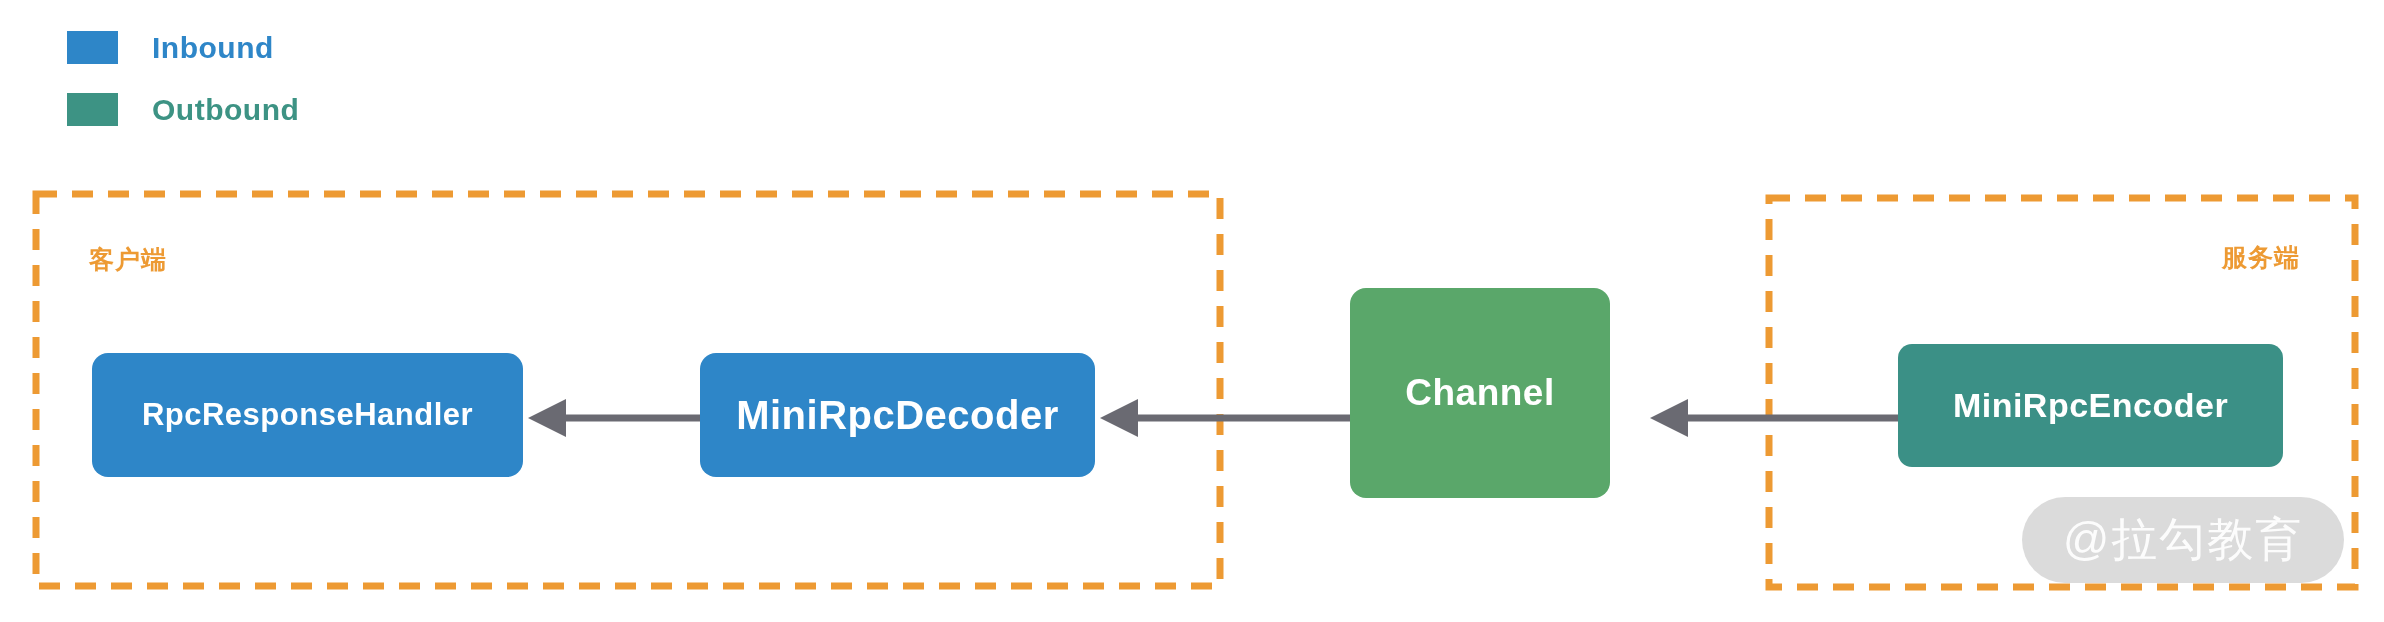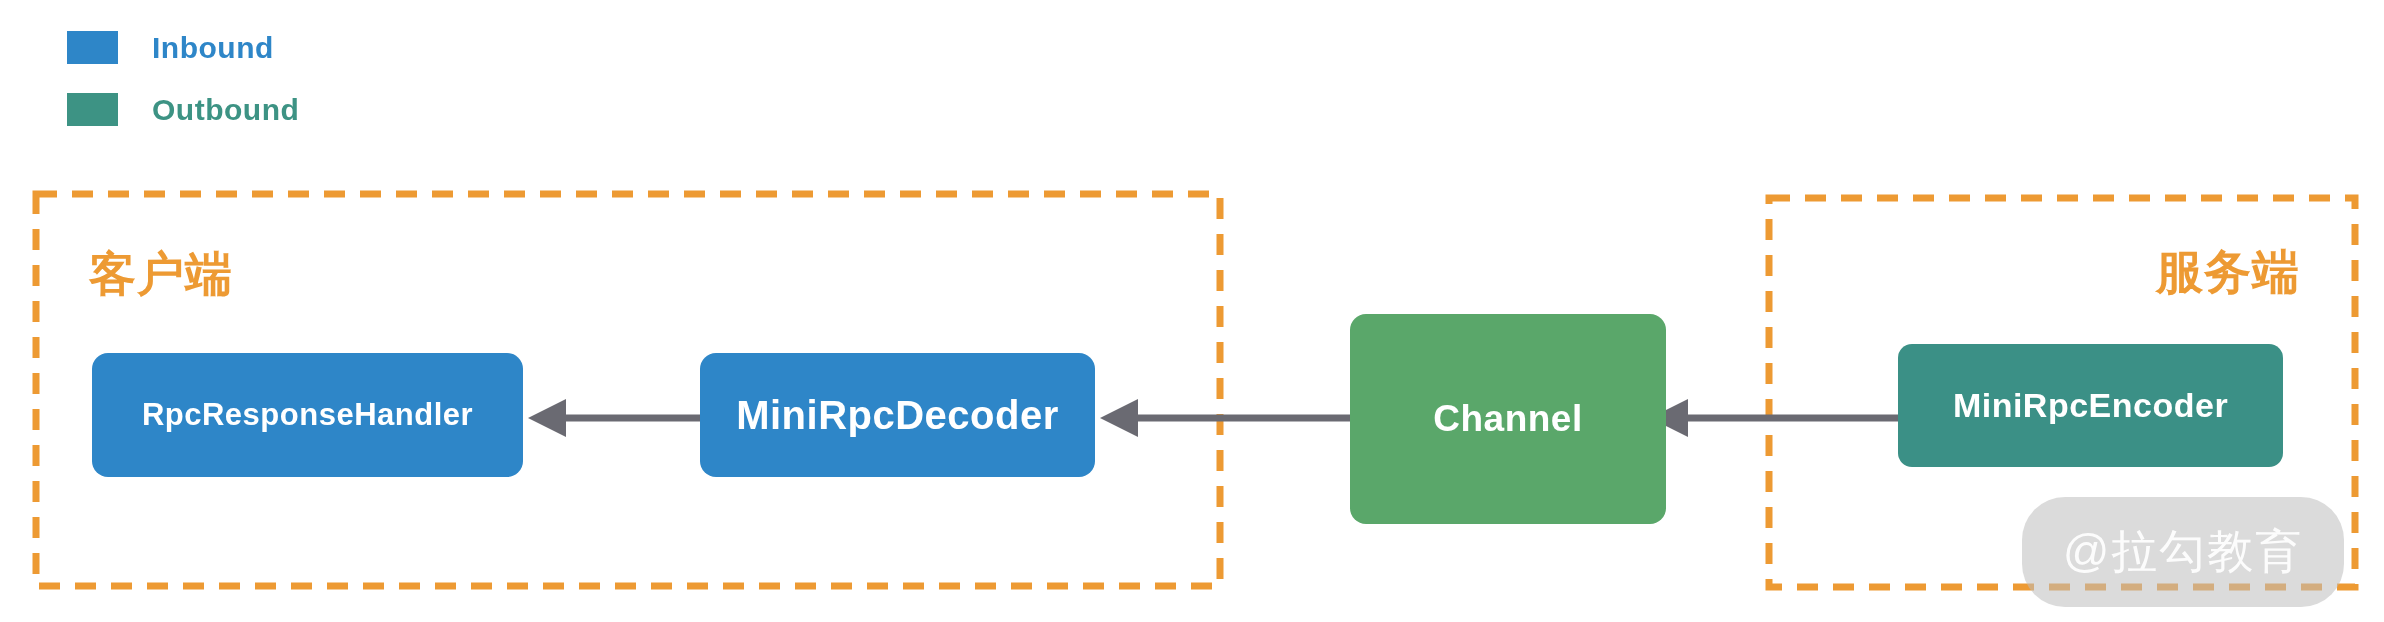--- a/index.html
+++ b/index.html
@@ -38,50 +38,50 @@
   }
   .legend-label {
     font-size: 30px;
     font-weight: 600;
     letter-spacing: 0.5px;
     line-height: 33px;
   }
   
   .region-label {
     position: absolute;
-    font-size: 47px;
+    font-size: 25px;
     font-weight: 700;
     color: #ed9a33;
     letter-spacing: 1px;
   }
   .region-label.client { left: 89px; top: 243px; }
   .region-label.server { right: 84px; top: 241px; }
   
   .node {
     position: absolute;
     display: flex;
     align-items: center;
     justify-content: center;
     color: #ffffff;
     font-weight: 700;
     letter-spacing: 0.5px;
     border-radius: 16px;
     text-align: center;
   }
   .node.handler { left: 92px;   top: 353px; width: 431px; height: 124px; font-size: 31px; }
   .node.decoder { left: 700px;  top: 353px; width: 395px; height: 124px; font-size: 40px; }
-  .node.channel { left: 1350px; top: 314px; width: 316px; height: 210px; font-size: 37px; }
+  .node.channel { left: 1350px; top: 288px; width: 260px; height: 210px; font-size: 37px; }
   .node.encoder { left: 1898px; top: 344px; width: 385px; height: 123px; font-size: 34px; border-radius: 14px; }
   
   .watermark {
     position: absolute;
     left: 2022px;
     top: 497px;
     width: 322px;
-    height: 110px;
+    height: 86px;
     background: rgba(190, 190, 190, 0.55);
     border-radius: 43px;
     display: flex;
     align-items: center;
     justify-content: center;
     color: rgba(255, 255, 255, 0.92);
     font-size: 46px;
     font-weight: 500;
     letter-spacing: 2px;
   }

